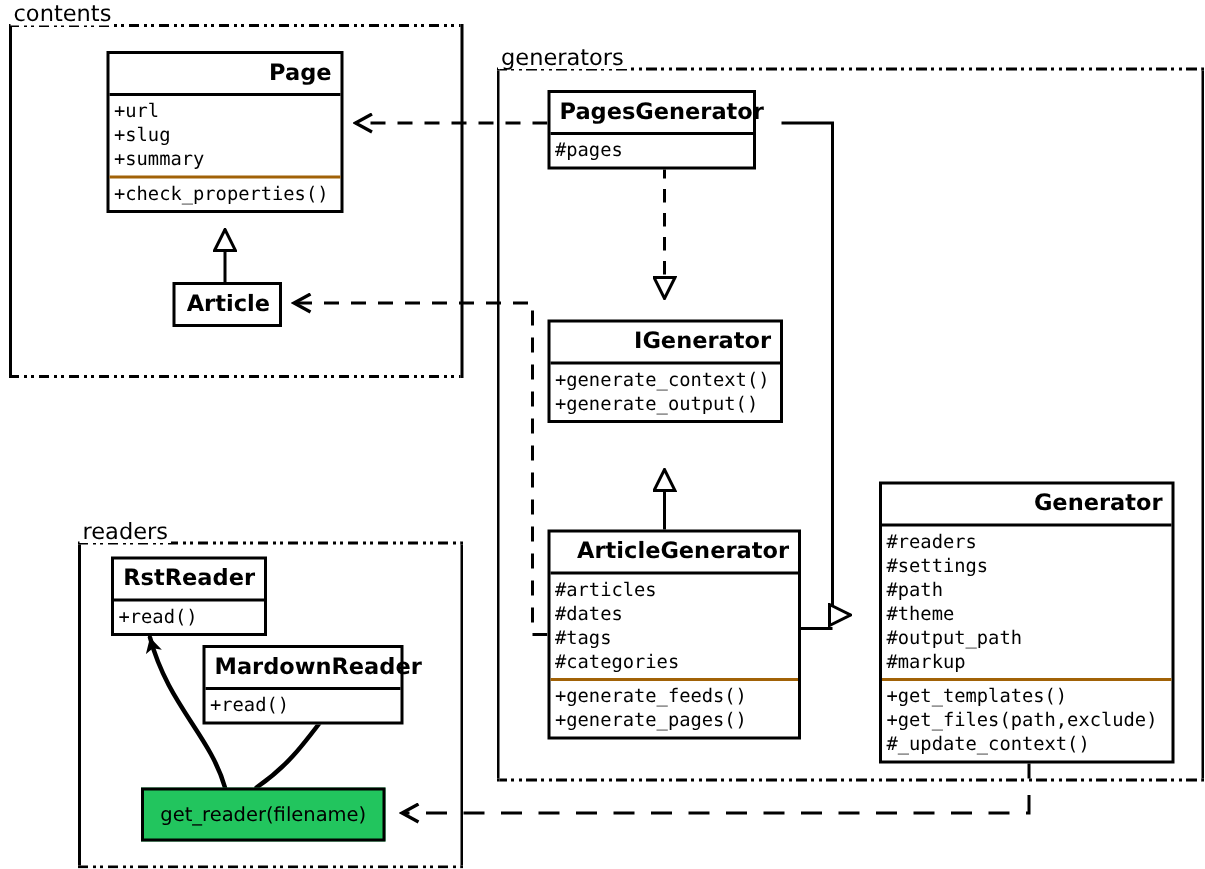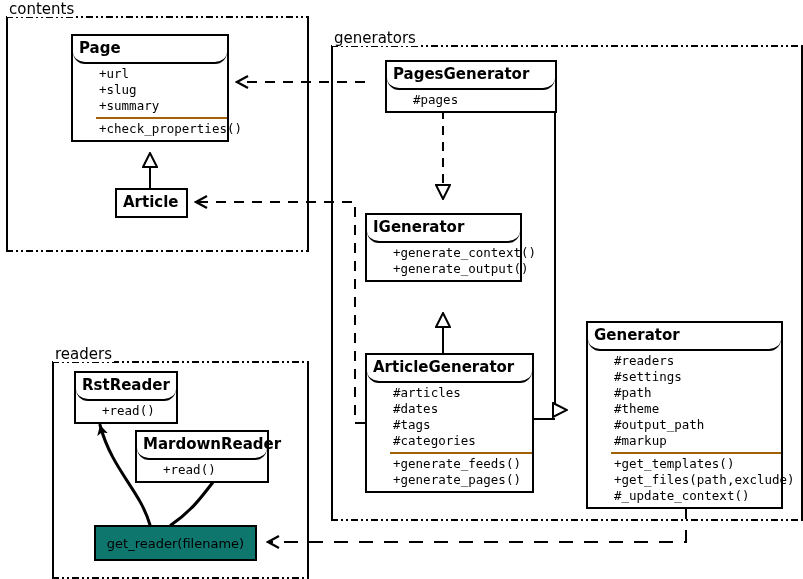--- a/index.html
+++ b/index.html
@@ -43,59 +43,57 @@
   
   .uml {
     position: absolute;
     box-sizing: border-box;
     border: 2px solid #000;
     background: #ffffff;
     font-size: 13px;
     color: #000;
   }
   .uml .name {
-    text-align: left;
+    text-align: right;
     font-weight: bold;
     font-size: 15px;
     padding: 4px 6px 5px 6px;
     border-bottom: 2px solid #000;
     line-height: 17px;
     white-space: nowrap;
-    border-radius: 12px;
   }
   .uml .name .stereo {
     display: block;
     font-weight: normal;
     font-family: "DejaVu Sans Mono", monospace;
     font-size: 12.5px;
     line-height: 15px;
   }
   .uml .name.nameonly {
     border-bottom: none;
   }
   .uml .compartment {
     font-family: "DejaVu Sans Mono", monospace;
     font-size: 12.5px;
     line-height: 16px;
     padding: 2px 3px 3px 3px;
     white-space: nowrap;
-    margin-left: 23px;
   }
   .uml .compartment.sep {
     border-top: 2px solid #a16207;
   }
   .uml .compartment div {
     white-space: pre;
   }
   
   .funcbox {
     position: absolute;
     box-sizing: border-box;
     border: 2px solid #000;
-    background: #0f766e;
+    background: #22c55e;
     display: flex;
     align-items: center;
     justify-content: center;
     font-family: "DejaVu Sans", sans-serif;
     font-size: 13px;
     color: #000;
     white-space: nowrap;
   }
 </style>
 </head>
@@ -181,21 +179,21 @@
     </div>
     <div class="compartment sep">
       <div>+check_properties()</div>
     </div>
   </div>
 
   <div class="uml" style="left:115px; top:188px; width:73px;">
     <div class="name nameonly">Article</div>
   </div>
 
-  <div class="uml" style="left:385px; top:60px; width:172px;">
+  <div class="uml" style="left:365px; top:60px; width:139px;">
     <div class="name">PagesGenerator</div>
     <div class="compartment">
       <div>#pages</div>
     </div>
   </div>
 
   <div class="uml" style="left:365px; top:213px; width:157px;">
     <div class="name">
       <span>IGenerator</span>
     </div>

